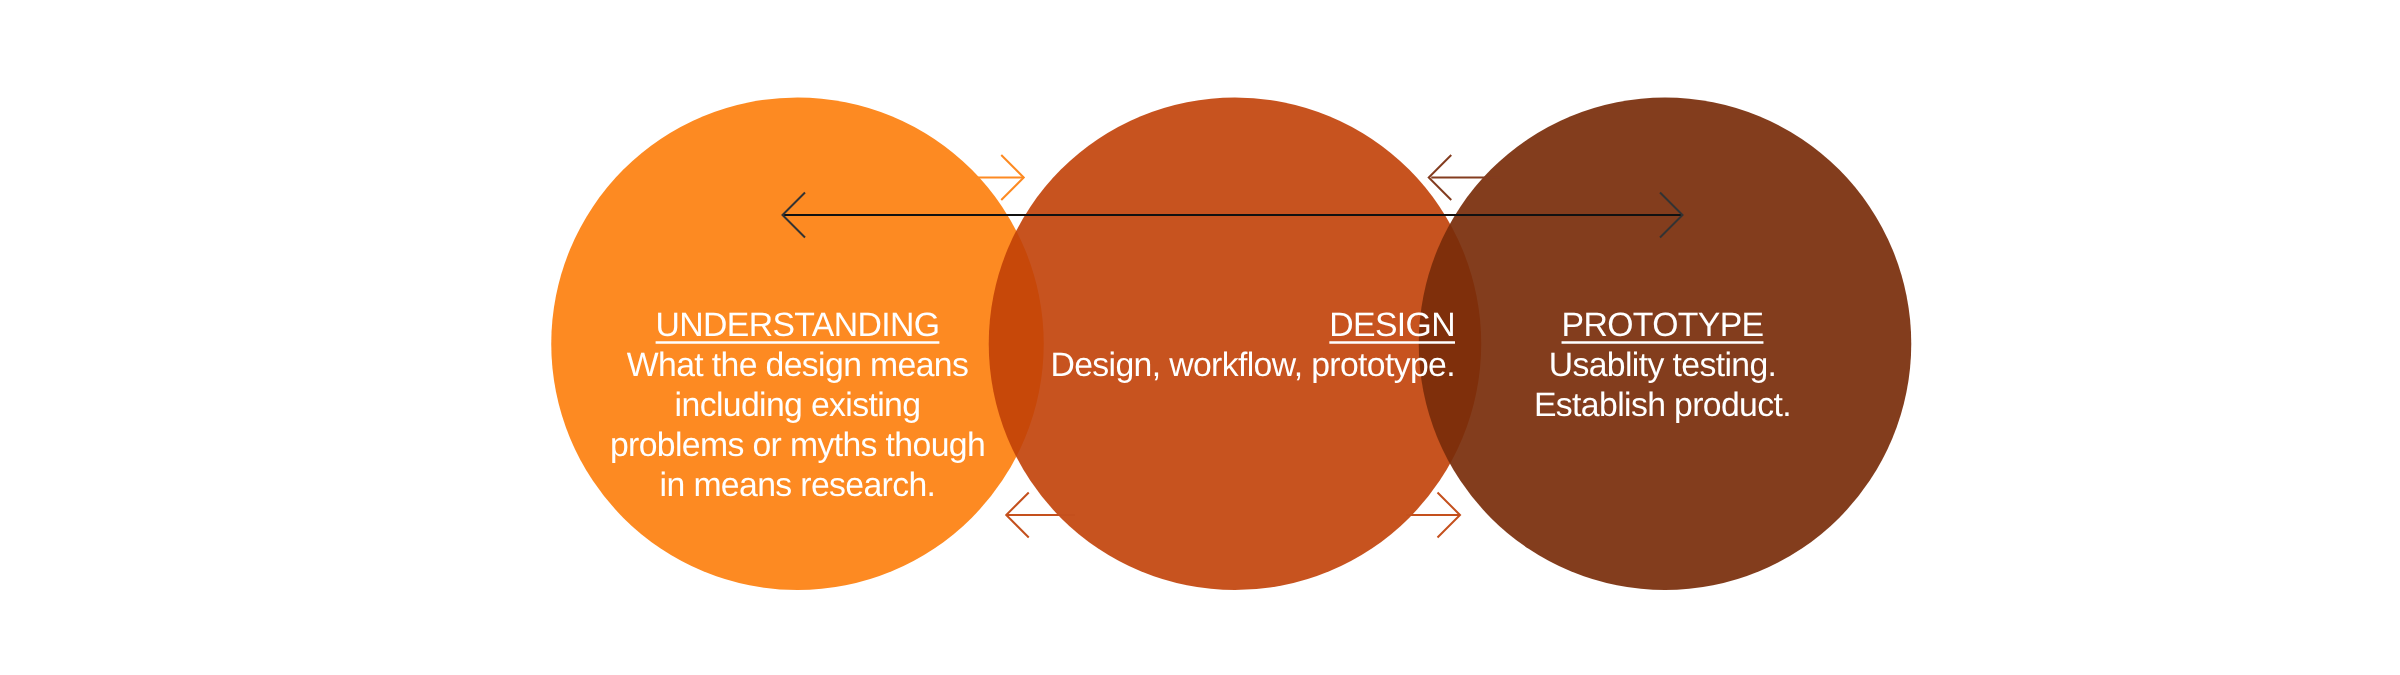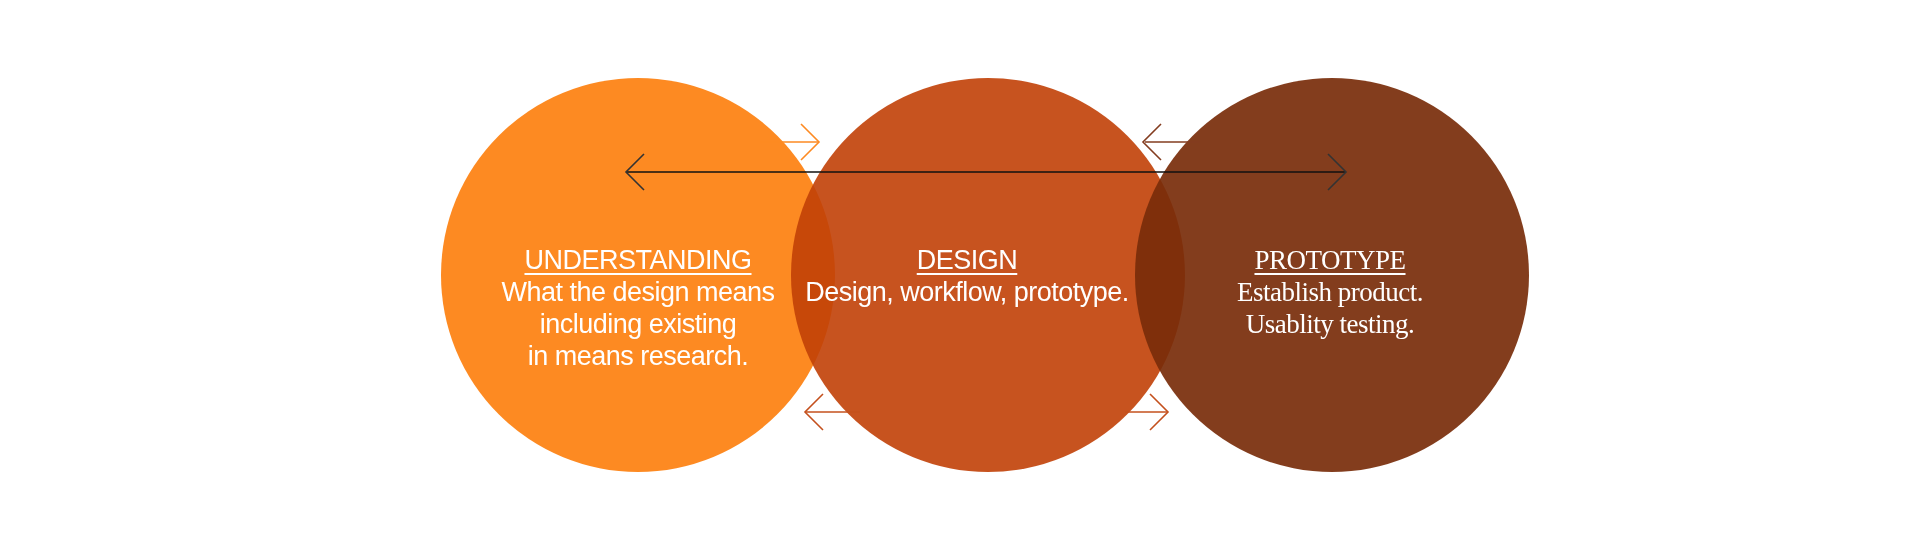--- a/index.html
+++ b/index.html
@@ -48,25 +48,26 @@
     <line x1="626" y1="172" x2="1346" y2="172"></line>
     <polyline points="644,154 626,172 644,190" stroke="#333333"></polyline>
     <polyline points="1328,154 1346,172 1328,190" stroke="#333333"></polyline>
   </g>
 </svg>
 
 <div class="text" style="left:458px;">
   <span class="title">UNDERSTANDING</span>
   <span class="line">What the design means</span>
   <span class="line">including existing</span>
+  <span class="line">problems or myths though</span>
   <span class="line">in means research.</span>
 </div>
 
-<div class="text" style="left:787px;">
+<div class="text" style="left:804px;text-align:right;">
   <span class="title">DESIGN</span>
   <span class="line">Design, workflow, prototype.</span>
 </div>
 
-<div class="text" style="left:1150px;font-family:Liberation Serif, serif;">
+<div class="text" style="left:1150px;">
   <span class="title">PROTOTYPE</span>
+  <span class="line">Usablity testing.</span>
   <span class="line">Establish product.</span>
-  <span class="line">Usablity testing.</span>
 </div>
 
 </body></html>

